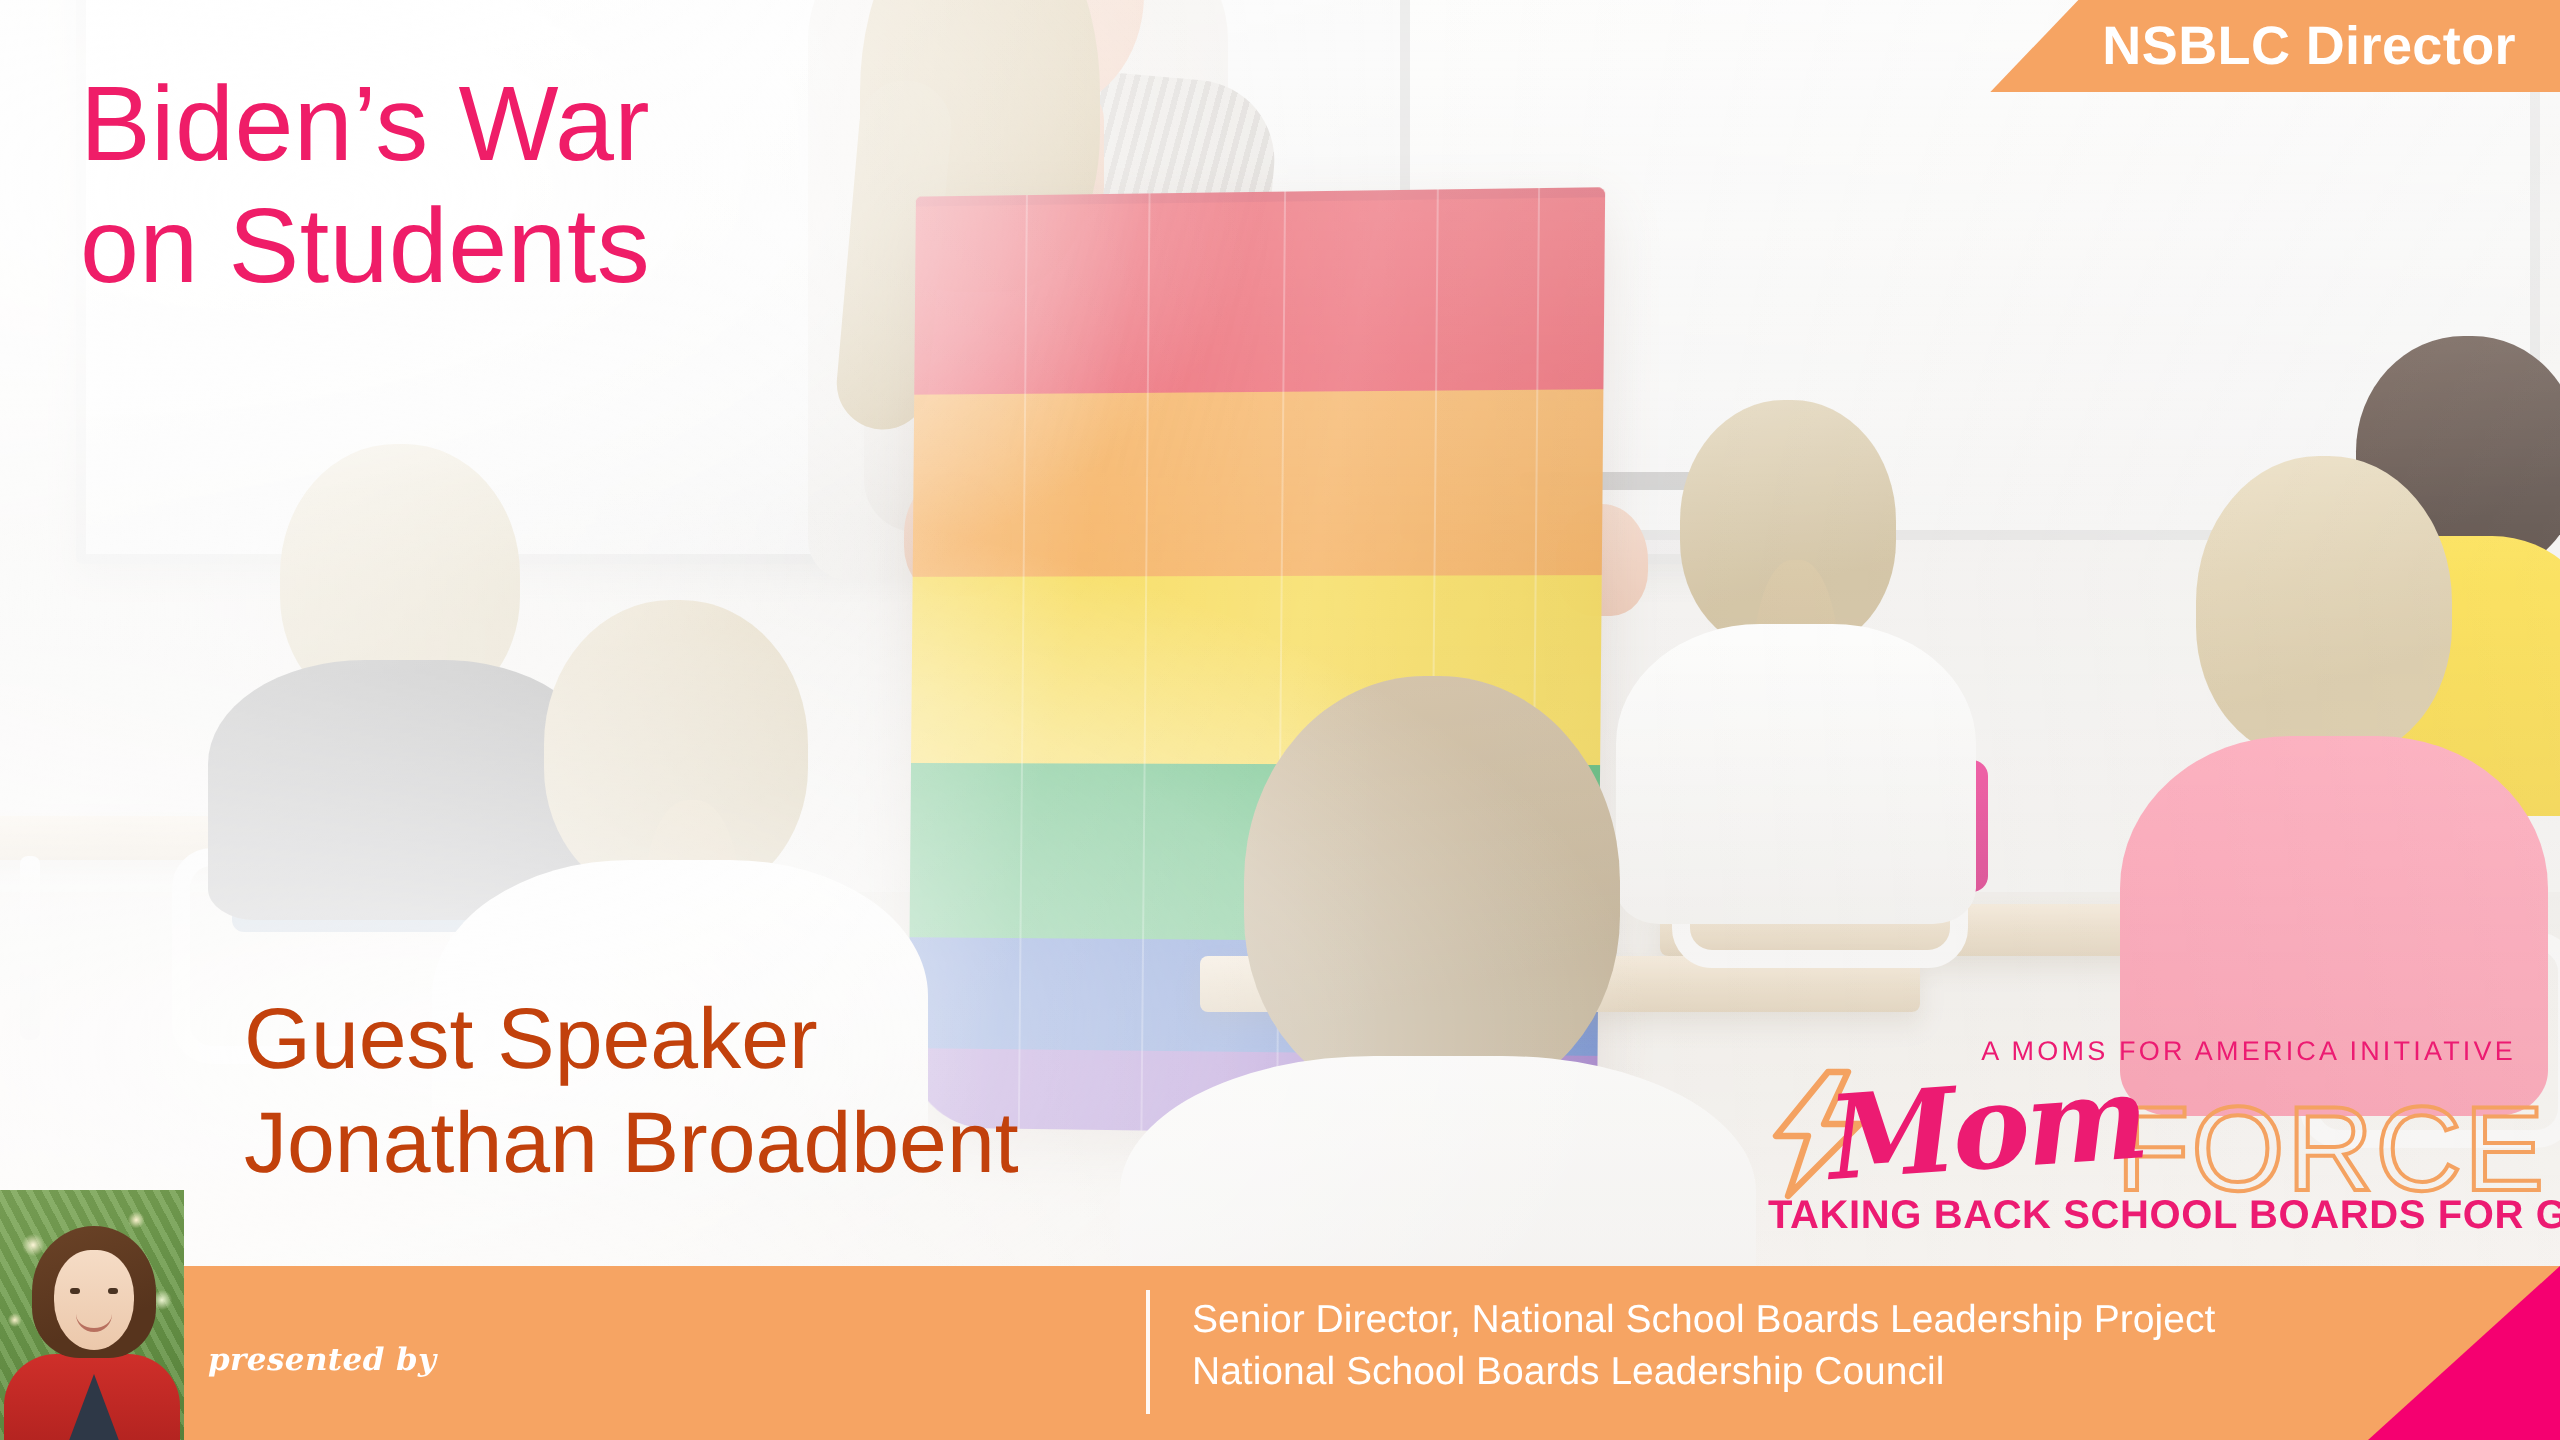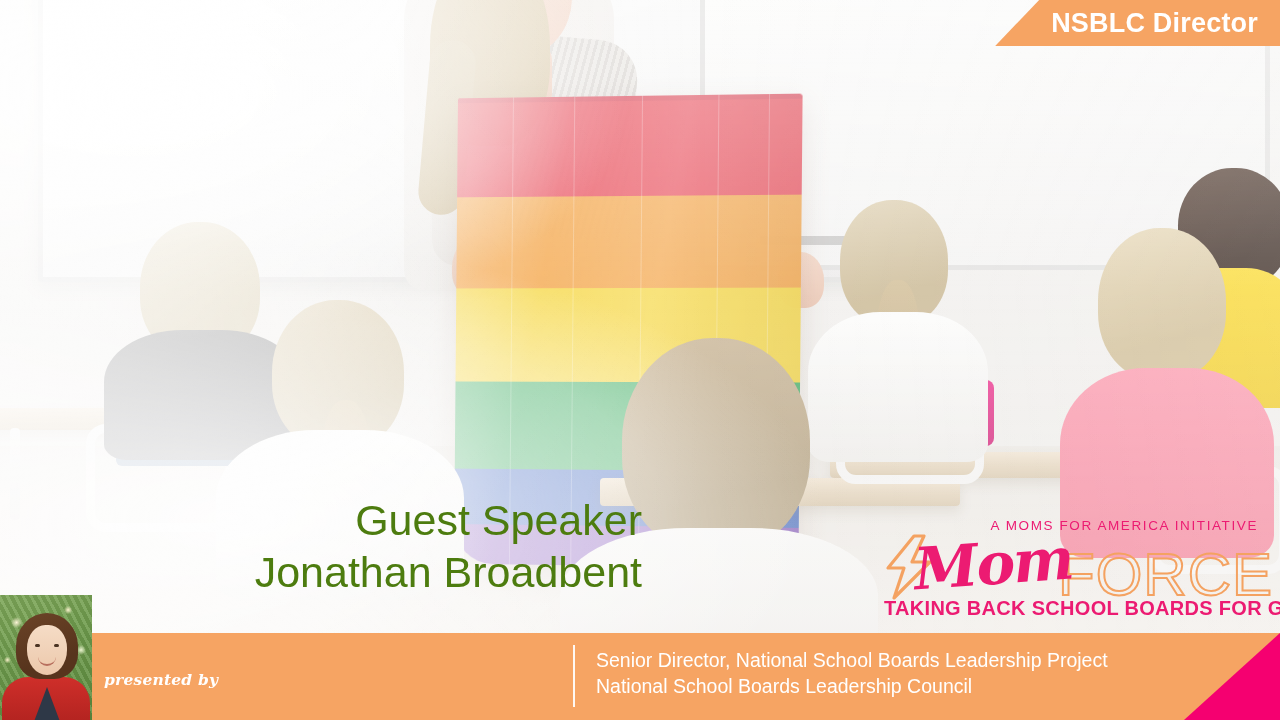--- a/index.html
+++ b/index.html
@@ -218,25 +218,25 @@
     letter-spacing: .2px;
     text-align: left;
     white-space: pre-line;
   }
 
   
   .guest {
     position: absolute;
     left: 122px; top: 494px;
     width: 520px;
-    color: #4d7c0f;
+    color: #c2410c;
     font-size: 43px;
     line-height: 1.22;
     font-weight: 300;
-    text-align: right;
+    text-align: left;
     white-space: pre-line;
   }
 
   
   .logo {
     position: absolute;
     left: 880px; top: 518px;
     width: 382px; height: 100px;
   }
   .logo-tagline-top {
@@ -473,20 +473,22 @@
     </div>
 
     <div class="wash"></div>
     <div class="wash2"></div>
   </div>
 
   <div class="nsblc-banner">
     <span>NSBLC Director</span>
   </div>
 
+  <div class="headline">Biden’s War
+on Students</div>
 
   <div class="guest">Guest Speaker
 Jonathan Broadbent</div>
 
   <div class="logo">
     <div class="logo-tagline-top">A MOMS FOR AMERICA INITIATIVE</div>
     <svg class="logo-bolt" viewBox="0 0 62 66">
       <polygon points="34,2 8,34 24,34 14,64 50,28 32,28 44,2" fill="none" stroke="#f4a261" stroke-width="3.2" stroke-linejoin="round"></polygon>
     </svg>
     <div class="logo-force">FORCE</div>

